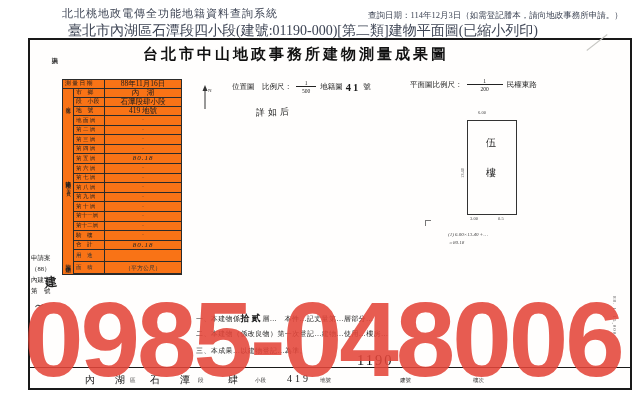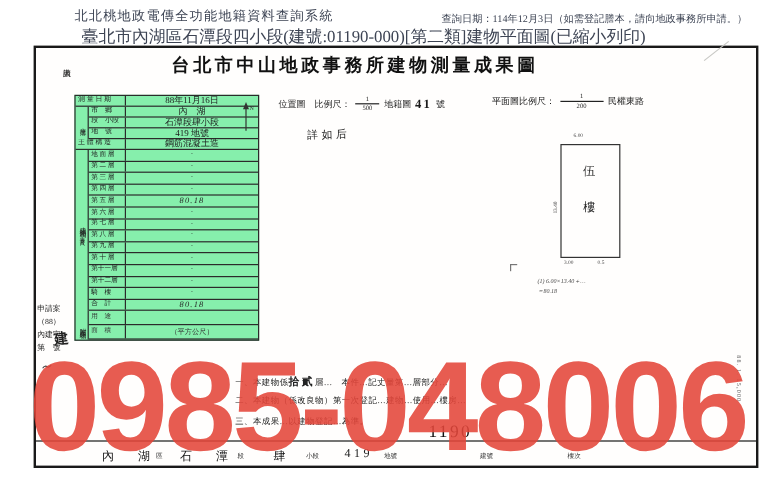--- a/index.html
+++ b/index.html
@@ -9,21 +9,21 @@
   
   .sys-title{left:62px;top:6px;font-size:11px;color:#3d4454;letter-spacing:1px}
   .query-date{left:368px;top:10px;font-size:8.5px;color:#3d4454}
   .doc-line{left:68px;top:22px;font-size:14px;color:#3d4454}
   
   #docbox{left:28px;top:38px;width:604px;height:352px;border:2px solid #191919;background:#fffefd}
   #strip-line{left:30px;top:367px;width:600px;height:1px;background:#191919}
   .doc-title{left:143px;top:45px;font-size:15px;font-weight:700;letter-spacing:3px;color:#111}
   .applicant{left:50px;top:52px;font-size:6.5px;writing-mode:vertical-rl;text-orientation:upright;color:#222}
   
-  #tbl{left:62px;top:79px;width:154px;border:1px solid #2b2b2b;font-size:6.5px;line-height:1;background:#86efac}
+  #tbl{left:62px;top:79px;width:120px;border:1px solid #2b2b2b;font-size:6.5px;line-height:1;background:#f97316}
   .trow{display:flex;border-bottom:1px solid #2b2b2b;align-items:center}
   .h9{height:9px}.fh{height:9.6px}.h12{height:12px}
   .lab{width:42px;border-right:1px solid #2b2b2b;height:100%;display:flex;align-items:center;padding:0 2px;font-size:5.8px;white-space:nowrap;overflow:hidden}
   .val{flex:1;text-align:center;font-size:7.5px;white-space:nowrap}
   .sec{display:flex}
   .gcol{width:11px;border-right:1px solid #2b2b2b;writing-mode:vertical-rl;text-orientation:upright;font-size:5.5px;display:flex;align-items:center;justify-content:center;letter-spacing:1px;color:#222}
   .gcol .unit{font-size:4.5px;margin-top:4px}
   .srows{flex:1}
   .sec .lab{width:31px}
   .flab{width:31px;border-right:1px solid #2b2b2b;height:100%;display:flex;align-items:center;padding:0 2px;font-size:5.5px;white-space:nowrap}
@@ -94,24 +94,20 @@
         <div class="trow h9">
           <div class="lab">段　小段</div>
           <div class="val">石潭段肆小段</div>
         </div>
         <div class="trow h9">
           <div class="lab">地　號</div>
           <div class="val">419 地號</div>
         </div>
       </div>
     </div>
-    <div class="trow h9">
-      <div class="lab">主 體 構 造</div>
-      <div class="val">鋼筋混凝土造</div>
-    </div>
     <div class="sec">
       <div class="gcol">
         <span>建物面積</span>
         <span class="unit">（平方公尺）</span>
       </div>
       <div class="srows">
         <div class="trow fh">
             <div class="flab">地 面 層</div>
             <div class="fval">·</div>
           </div>

